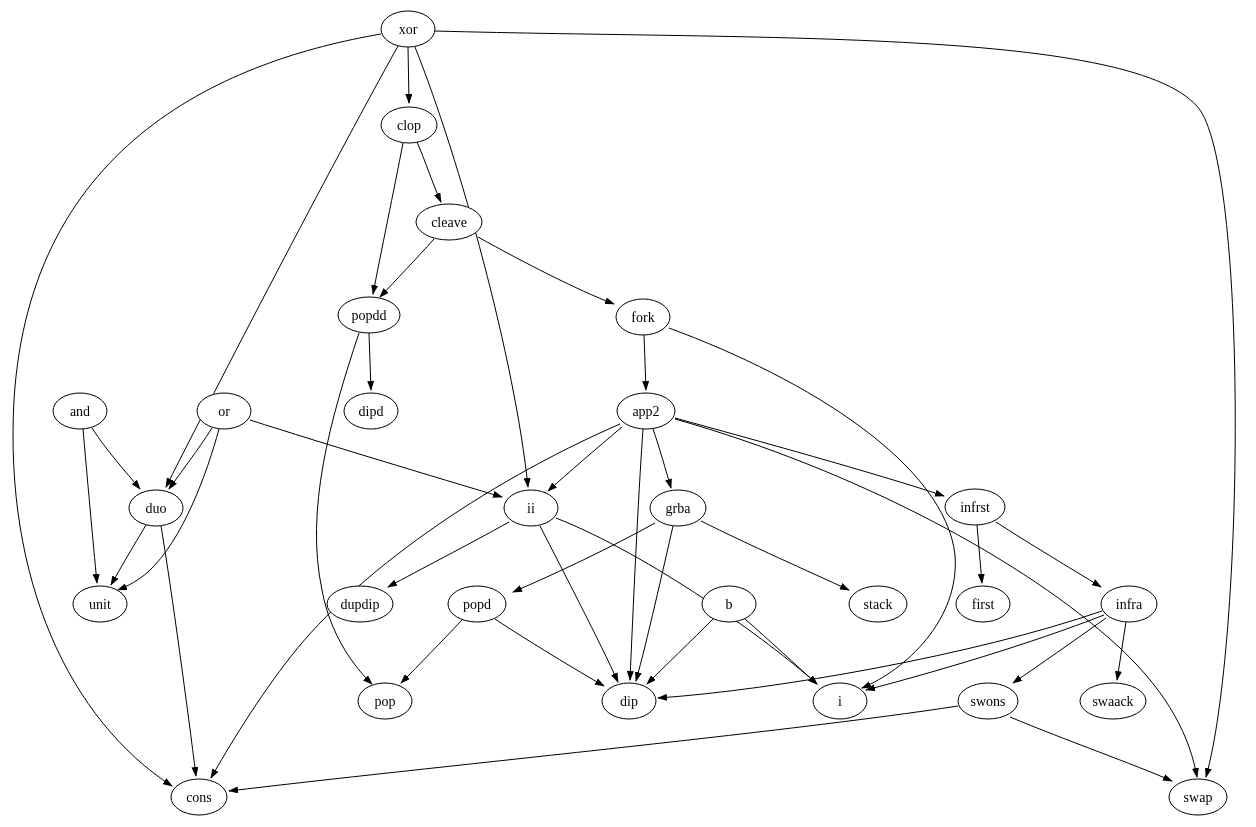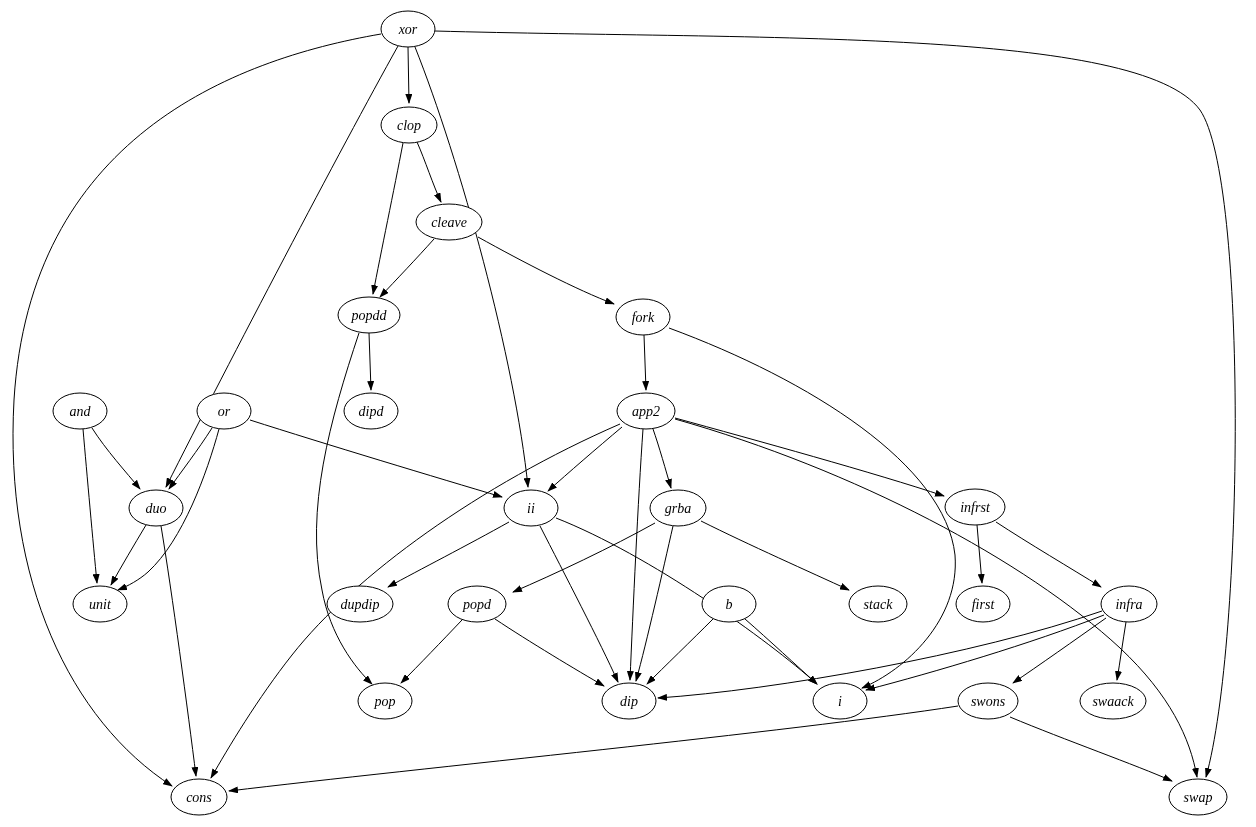--- a/index.html
+++ b/index.html
@@ -8,21 +8,20 @@
     background: #ffffff;
     width: 1256px;
     height: 827px;
     overflow: hidden;
     font-family: "Liberation Serif", serif;
   }
   #graph-container {
     width: 1256px;
     height: 827px;
     position: relative;
-    font-style: italic;
   }
   svg {
     display: block;
   }
   .node ellipse {
     fill: #ffffff;
     stroke: #000000;
     stroke-width: 1;
   }
   .node text {

